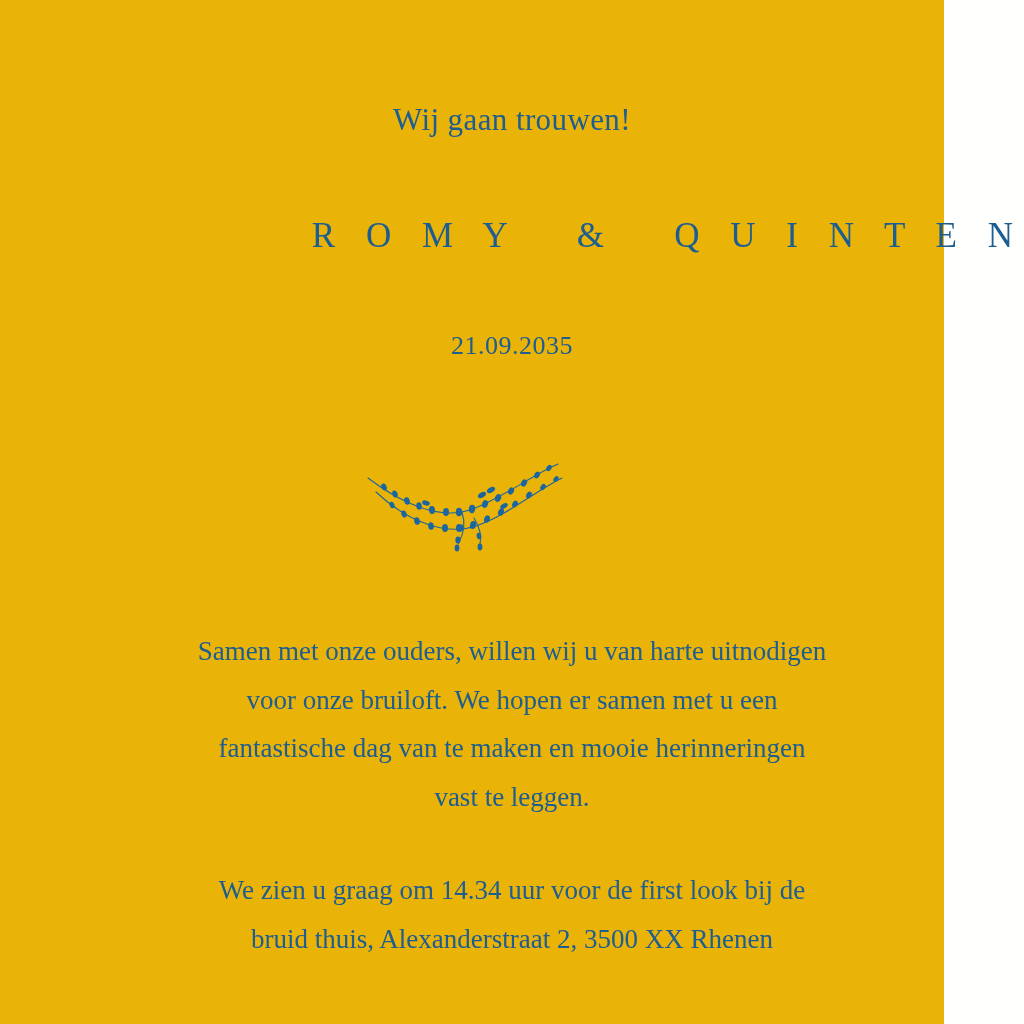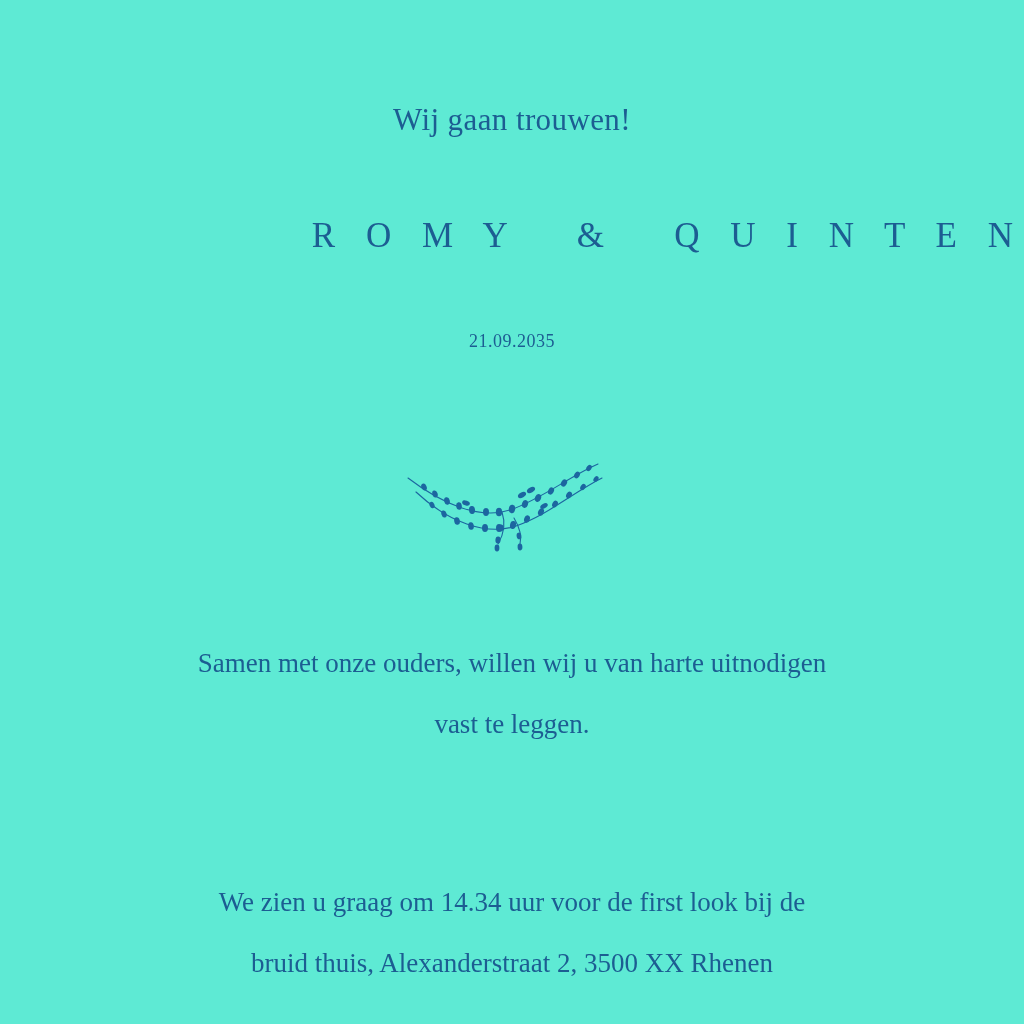--- a/index.html
+++ b/index.html
@@ -9,23 +9,23 @@
   body {
     width: 1024px;
     height: 1024px;
     background: #fffffe;
     font-family: "Liberation Serif", serif;
     color: #1c5d92;
     overflow: hidden;
   }
   .card {
     position: relative;
-    width: 1024px;
+    width: 944px;
     height: 1024px;
-    background: #5eead4;
+    background: #eab308;
     box-sizing: border-box;
   }
   .headline {
     position: absolute;
     top: 102px;
     left: 0;
     width: 1024px;
     text-align: center;
     font-size: 31px;
     letter-spacing: 0.4px;
@@ -41,21 +41,21 @@
     letter-spacing: 11px;
     color: #1c5d92;
     white-space: pre;
   }
   .date {
     position: absolute;
     top: 331px;
     left: 0;
     width: 1024px;
     text-align: center;
-    font-size: 18px;
+    font-size: 26px;
     letter-spacing: 0.5px;
     color: #1c5d92;
   }
   .ornament {
     position: absolute;
     top: 448px;
     left: 50%;
     transform: translateX(-50%);
     width: 220px;
     height: 110px;
@@ -65,21 +65,21 @@
     left: 0;
     width: 1024px;
     text-align: center;
     font-size: 27px;
     line-height: 48.5px;
     color: #1c5d92;
   }
   .paragraph-1 { top: 627px; }
   .paragraph-2 { top: 866px; }
   .body-block p {
-    margin: 12px;
+    margin: 0;
     padding: 0;
   }
 </style>
 </head>
 <body>
 
 <div class="card">
 
   <div class="headline">Wij gaan trouwen!</div>
 
@@ -138,20 +138,22 @@
         <ellipse cx="120" cy="47" rx="4.4" ry="2.6" transform="rotate(-30 120 47)"></ellipse>
         <ellipse cx="129" cy="42" rx="4.4" ry="2.6" transform="rotate(-30 129 42)"></ellipse>
         <ellipse cx="142" cy="58" rx="4" ry="2.4" transform="rotate(-28 142 58)"></ellipse>
         <ellipse cx="64" cy="55" rx="4" ry="2.4" transform="rotate(20 64 55)"></ellipse>
       </g>
     </svg>
   </div>
 
   <div class="body-block paragraph-1">
     <p>Samen met onze ouders, willen wij u van harte uitnodigen</p>
+    <p>voor onze bruiloft. We hopen er samen met u een</p>
+    <p>fantastische dag van te maken en mooie herinneringen</p>
     <p>vast te leggen.</p>
   </div>
 
   <div class="body-block paragraph-2">
     <p>We zien u graag om 14.34 uur voor de first look bij de</p>
     <p>bruid thuis, Alexanderstraat 2, 3500 XX Rhenen</p>
   </div>
 
 </div>
 

